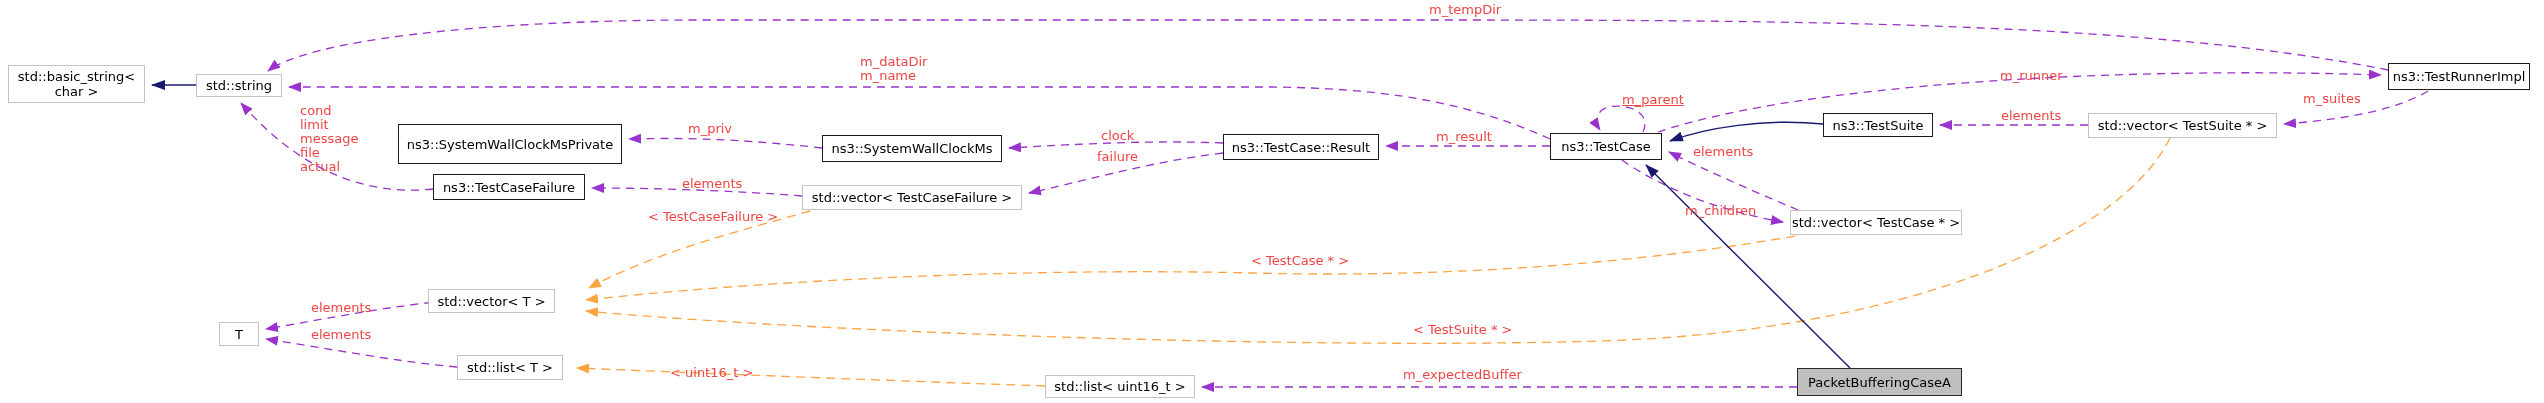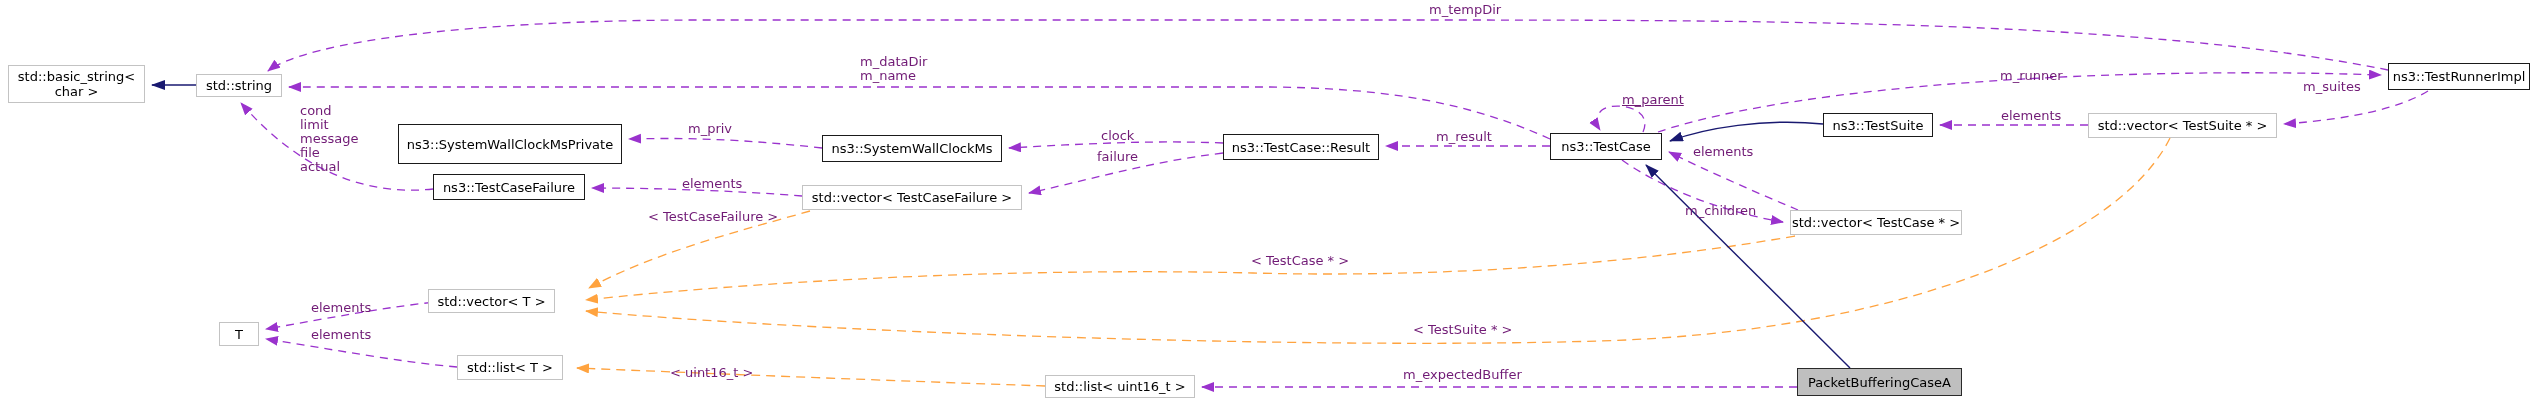--- a/index.html
+++ b/index.html
@@ -17,21 +17,21 @@
   .node{
     position:absolute;z-index:2;box-sizing:border-box;
     display:flex;align-items:center;justify-content:center;
     background:#ffffff;border:1px solid #c3c3c3;
     font-size:13px;color:#000;text-align:center;
     white-space:pre-line;line-height:15px;cursor:pointer;
   }
   .node.documented{border:1.4px solid #1a1a1a;}
   .node.highlight{border:1.6px solid #2a2a2a;background:#bfbfbf;cursor:default;}
   .edge-label{
-    position:absolute;z-index:3;font-size:13px;color:#701a75;
+    position:absolute;z-index:3;font-size:13px;color:#ef4444;
     white-space:pre-line;line-height:14px;
   }
   .center{text-align:left;}
 </style>
 </head>
 <body>
 
 <div id="canvas">
 
   <svg id="edges" viewBox="0 0 2544 403">
@@ -103,21 +103,21 @@
 file
 actual</div>
   <div class="edge-label" style="left:688px;top:122px;">m_priv</div>
   <div class="edge-label" style="left:682px;top:177px;">elements</div>
   <div class="edge-label" style="left:1101px;top:129px;">clock</div>
   <div class="edge-label" style="left:1097px;top:150px;">failure</div>
   <div class="edge-label" style="left:1436px;top:130px;">m_result</div>
   <div class="edge-label" style="left:1622px;top:93px;text-decoration:underline;">m_parent</div>
   <div class="edge-label" style="left:2000px;top:69px;">m_runner</div>
   <div class="edge-label" style="left:2001px;top:109px;">elements</div>
-  <div class="edge-label" style="left:2303px;top:80px;">m_suites</div>
+  <div class="edge-label" style="left:2303px;top:92px;">m_suites</div>
   <div class="edge-label" style="left:1693px;top:145px;">elements</div>
   <div class="edge-label" style="left:1685px;top:204px;">m_children</div>
   <div class="edge-label" style="left:648px;top:210px;">&lt; TestCaseFailure &gt;</div>
   <div class="edge-label" style="left:1251px;top:254px;">&lt; TestCase * &gt;</div>
   <div class="edge-label" style="left:1413px;top:323px;">&lt; TestSuite * &gt;</div>
   <div class="edge-label" style="left:670px;top:366px;">&lt; uint16_t &gt;</div>
   <div class="edge-label" style="left:1403px;top:368px;">m_expectedBuffer</div>
   <div class="edge-label" style="left:311px;top:301px;">elements</div>
   <div class="edge-label" style="left:311px;top:328px;">elements</div>
 

